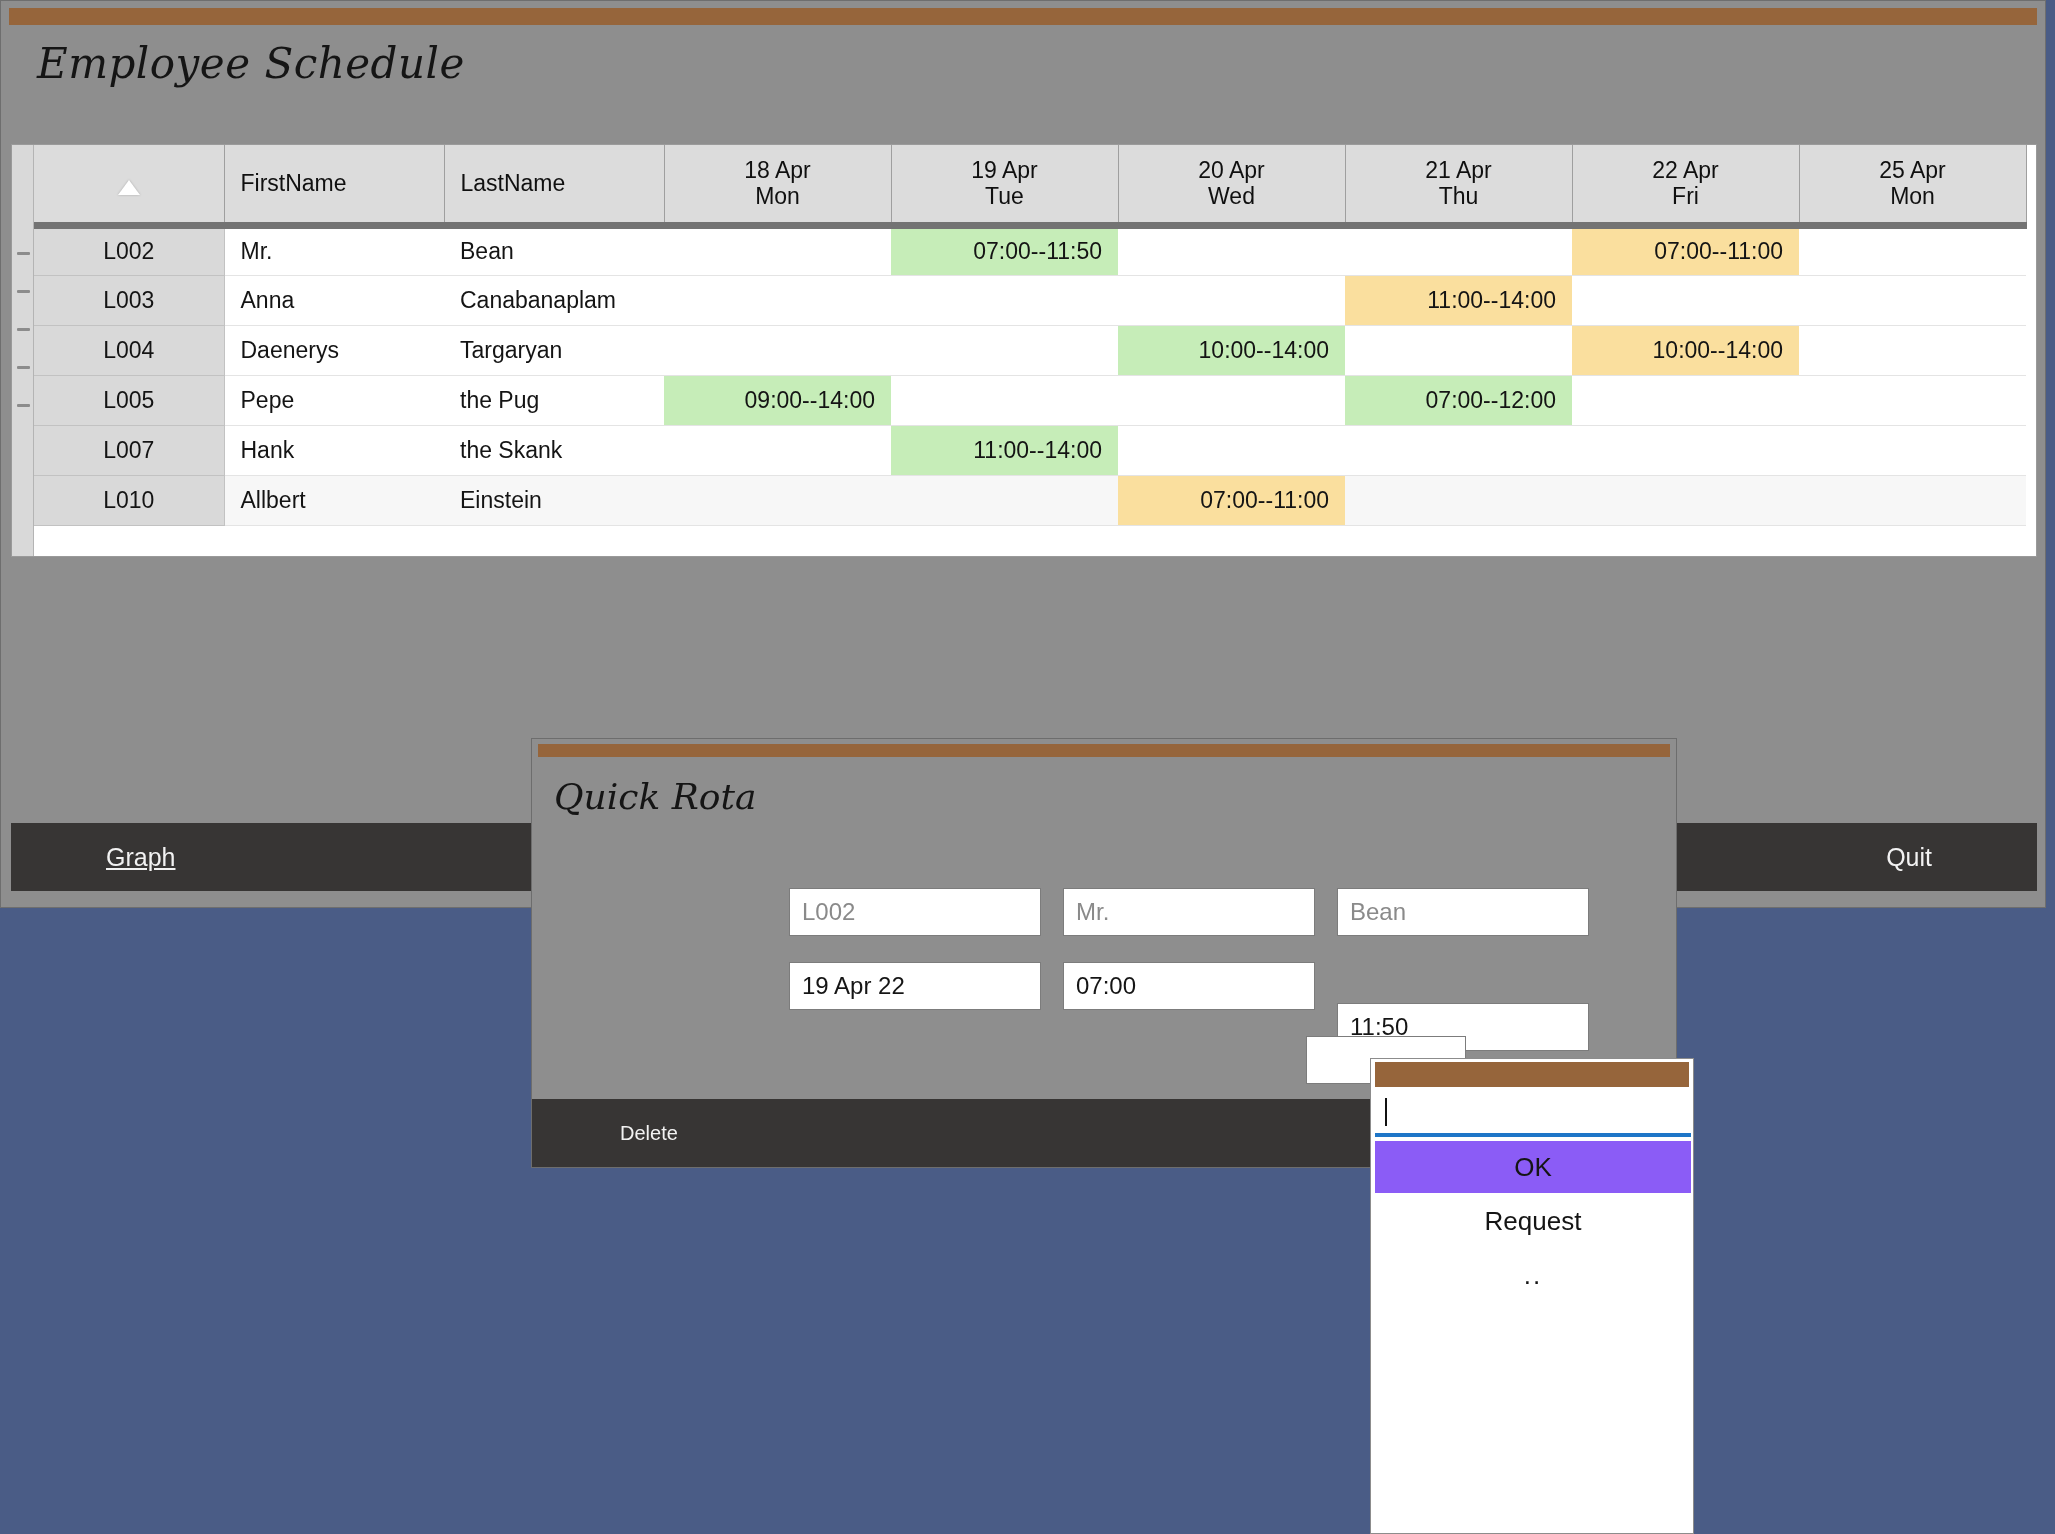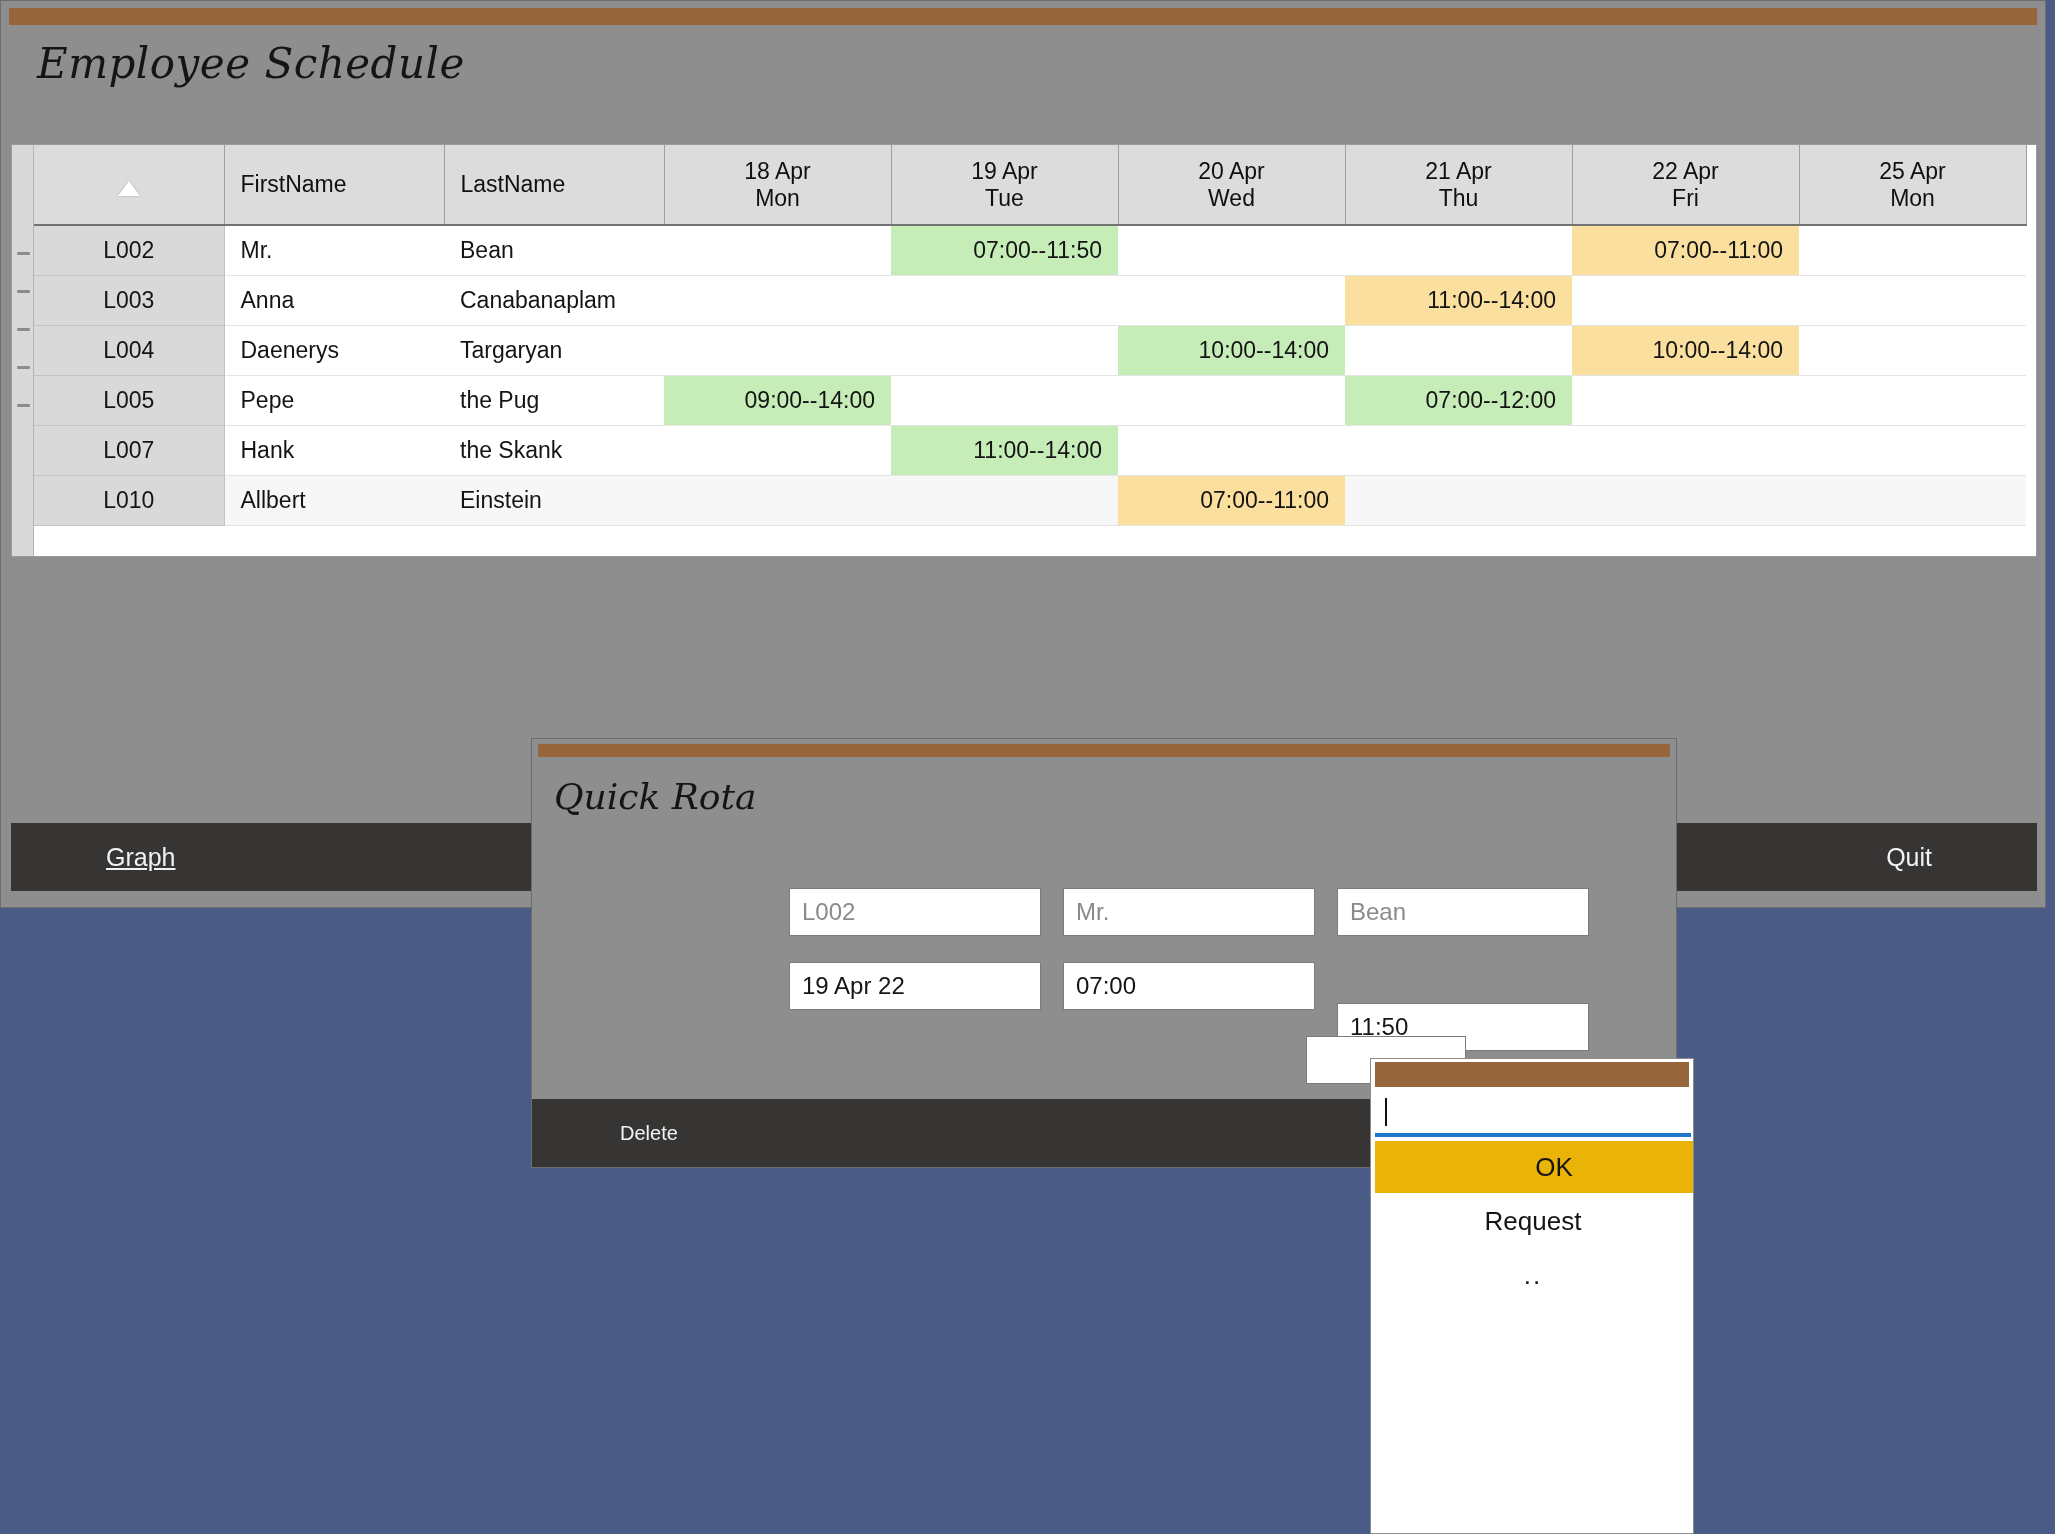--- a/index.html
+++ b/index.html
@@ -64,21 +64,21 @@
   }
   table.sched {
     border-collapse: collapse;
     table-layout: fixed;
     width: 1990px;
     font-size: 22px;
   }
   table.sched th {
     background: #dcdcdc;
     border-right: 1px solid #9f9f9f;
-    border-bottom: 2px solid #737373;
+    border-bottom: 7px solid #737373;
     height: 80px;
     font-weight: normal;
     color: #101010;
     font-size: 23px;
     padding: 0 16px;
     box-sizing: border-box;
     vertical-align: middle;
   }
   table.sched th.col-id   { width: 190px; text-align: center; }
   table.sched th.col-name { width: 220px; text-align: left; }
@@ -217,21 +217,21 @@
     width: 2px; height: 28px;
     background: #111;
   }
   .popup-item {
     position: absolute; left: 4px;
     width: 316px; height: 52px;
     display: flex; align-items: center; justify-content: center;
     font-size: 26px; color: #151515;
     cursor: pointer;
   }
-  .popup-item.sel { background: #eab308; padding-left: 21px; }
+  .popup-item.sel { background: #8b5cf6; }
   .popup-item.i0 { top: 82px; }
   .popup-item.i1 { top: 136px; }
   .popup-item.i2 { top: 190px; font-size: 26px; letter-spacing: 2px; }
 </style>
 </head>
 <body>
 
 <div id="root">
 
   <div class="desktop"></div>

